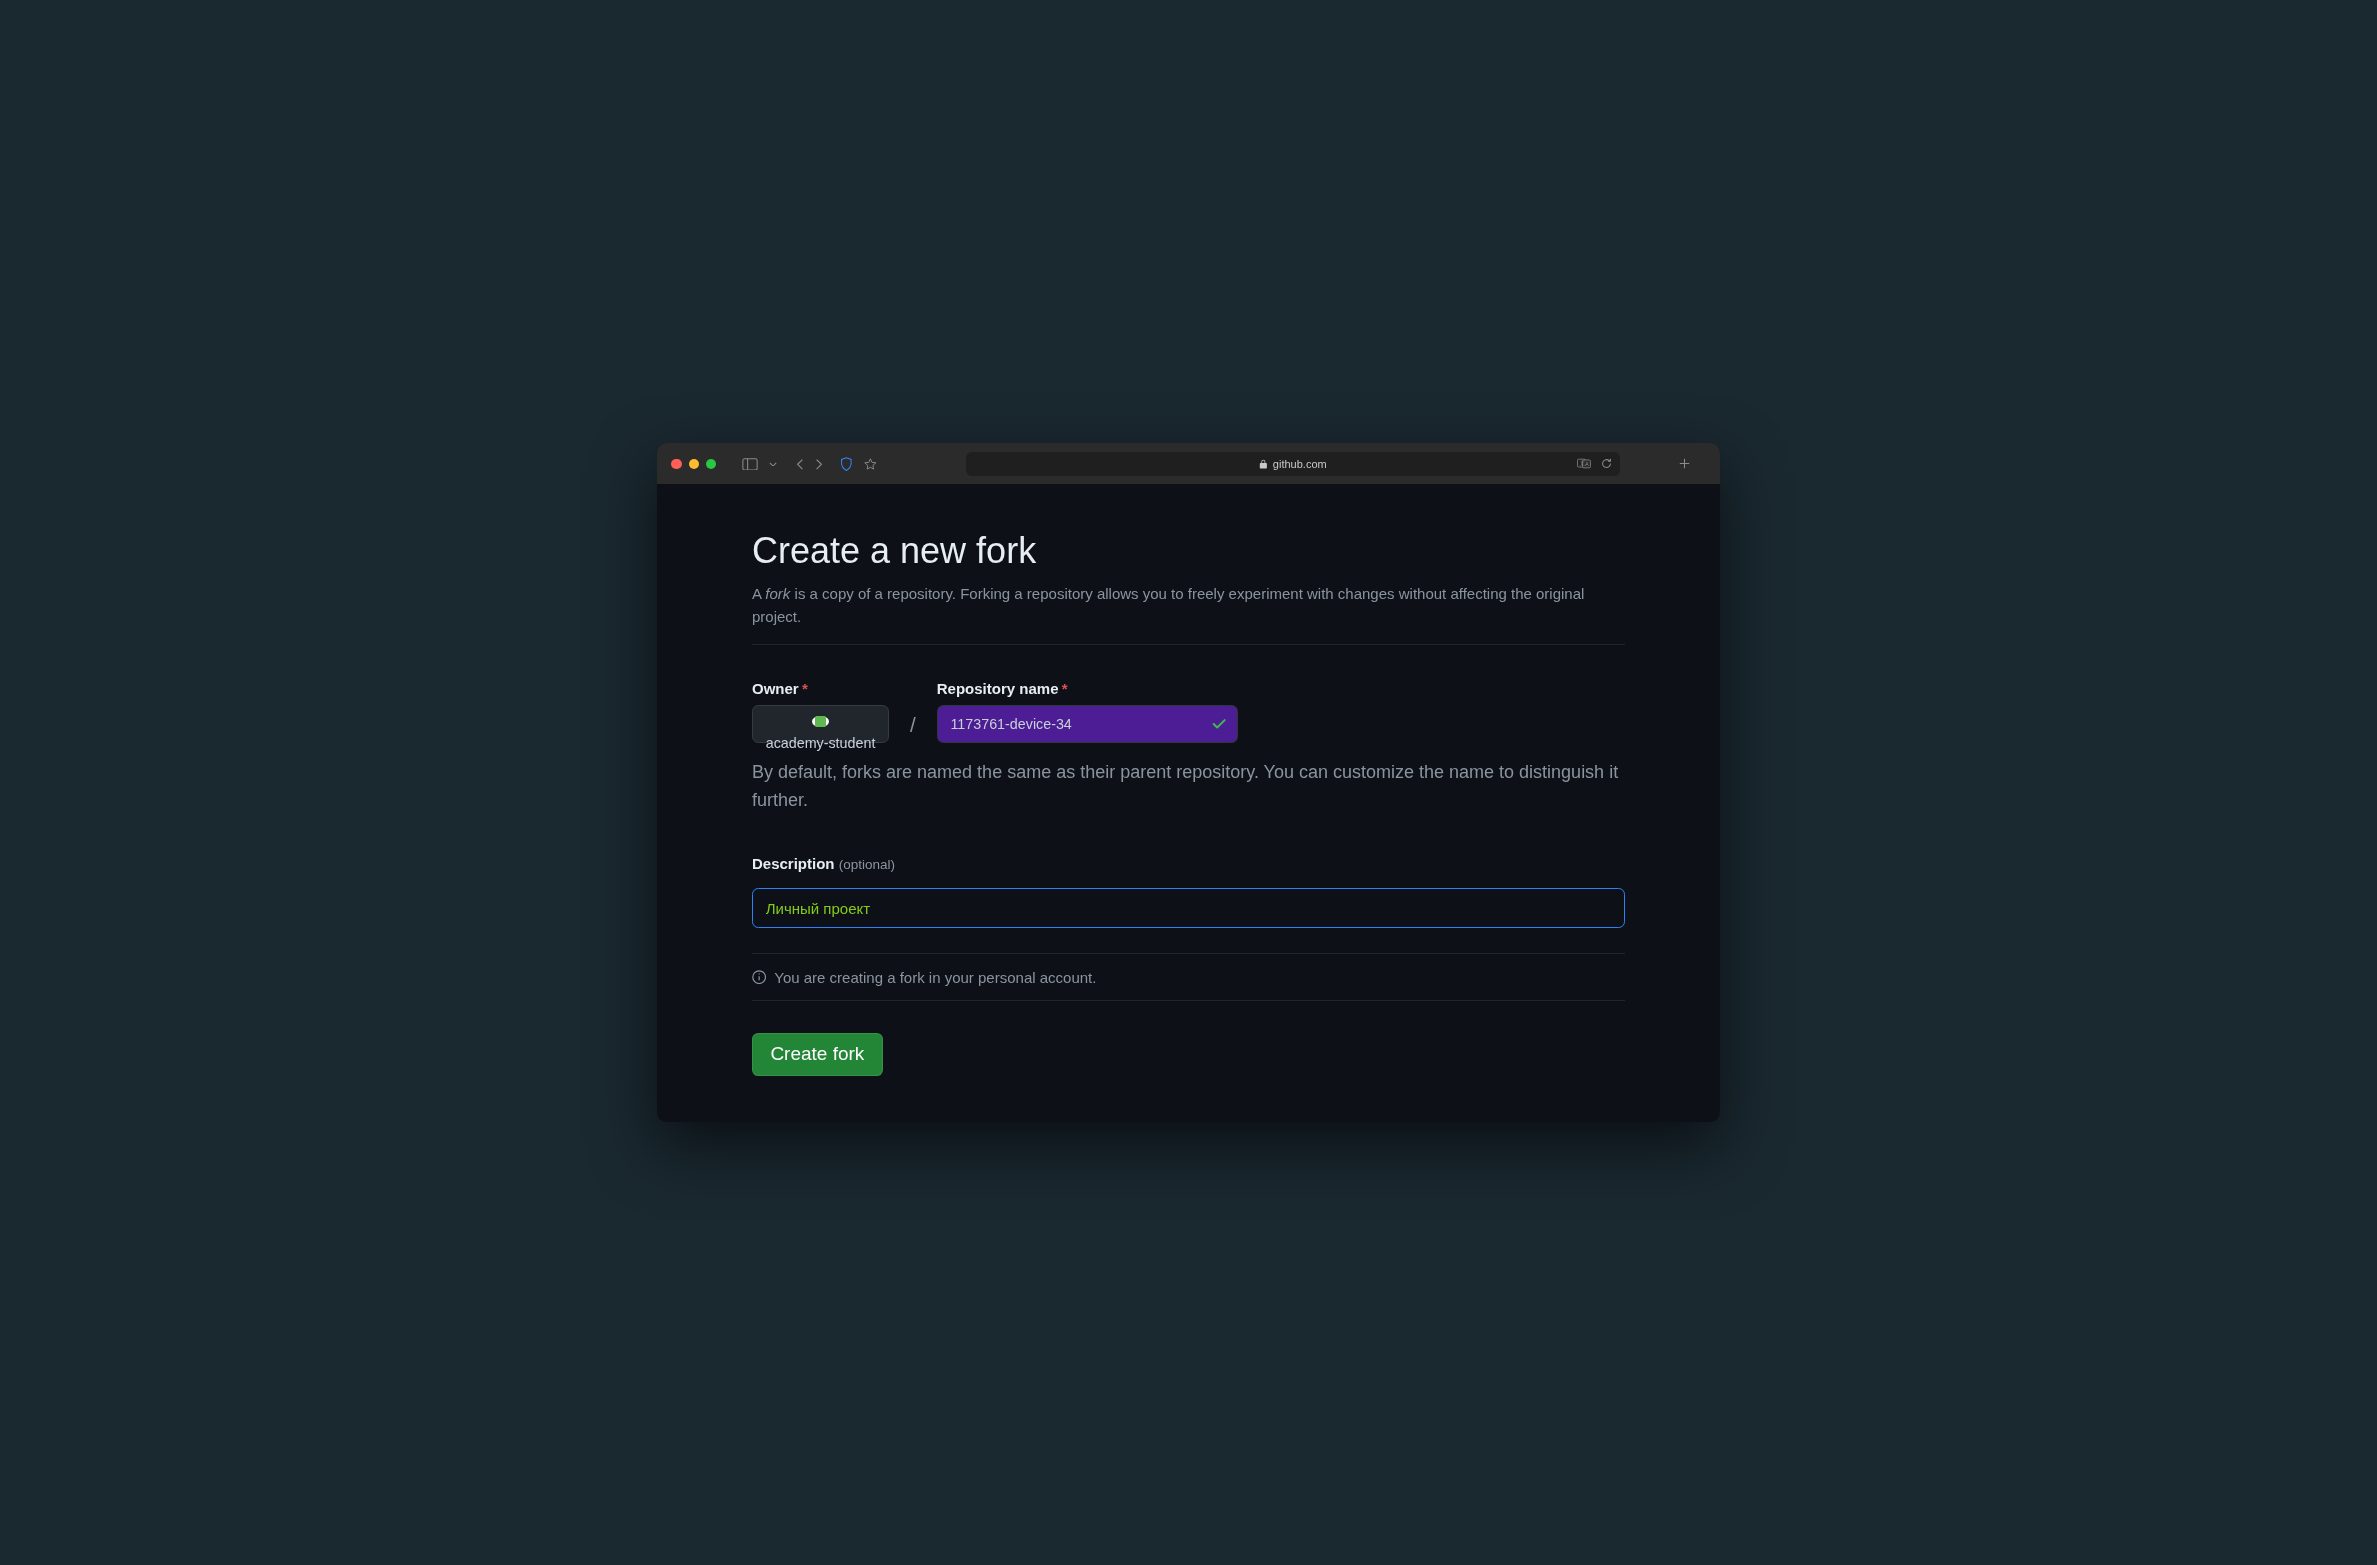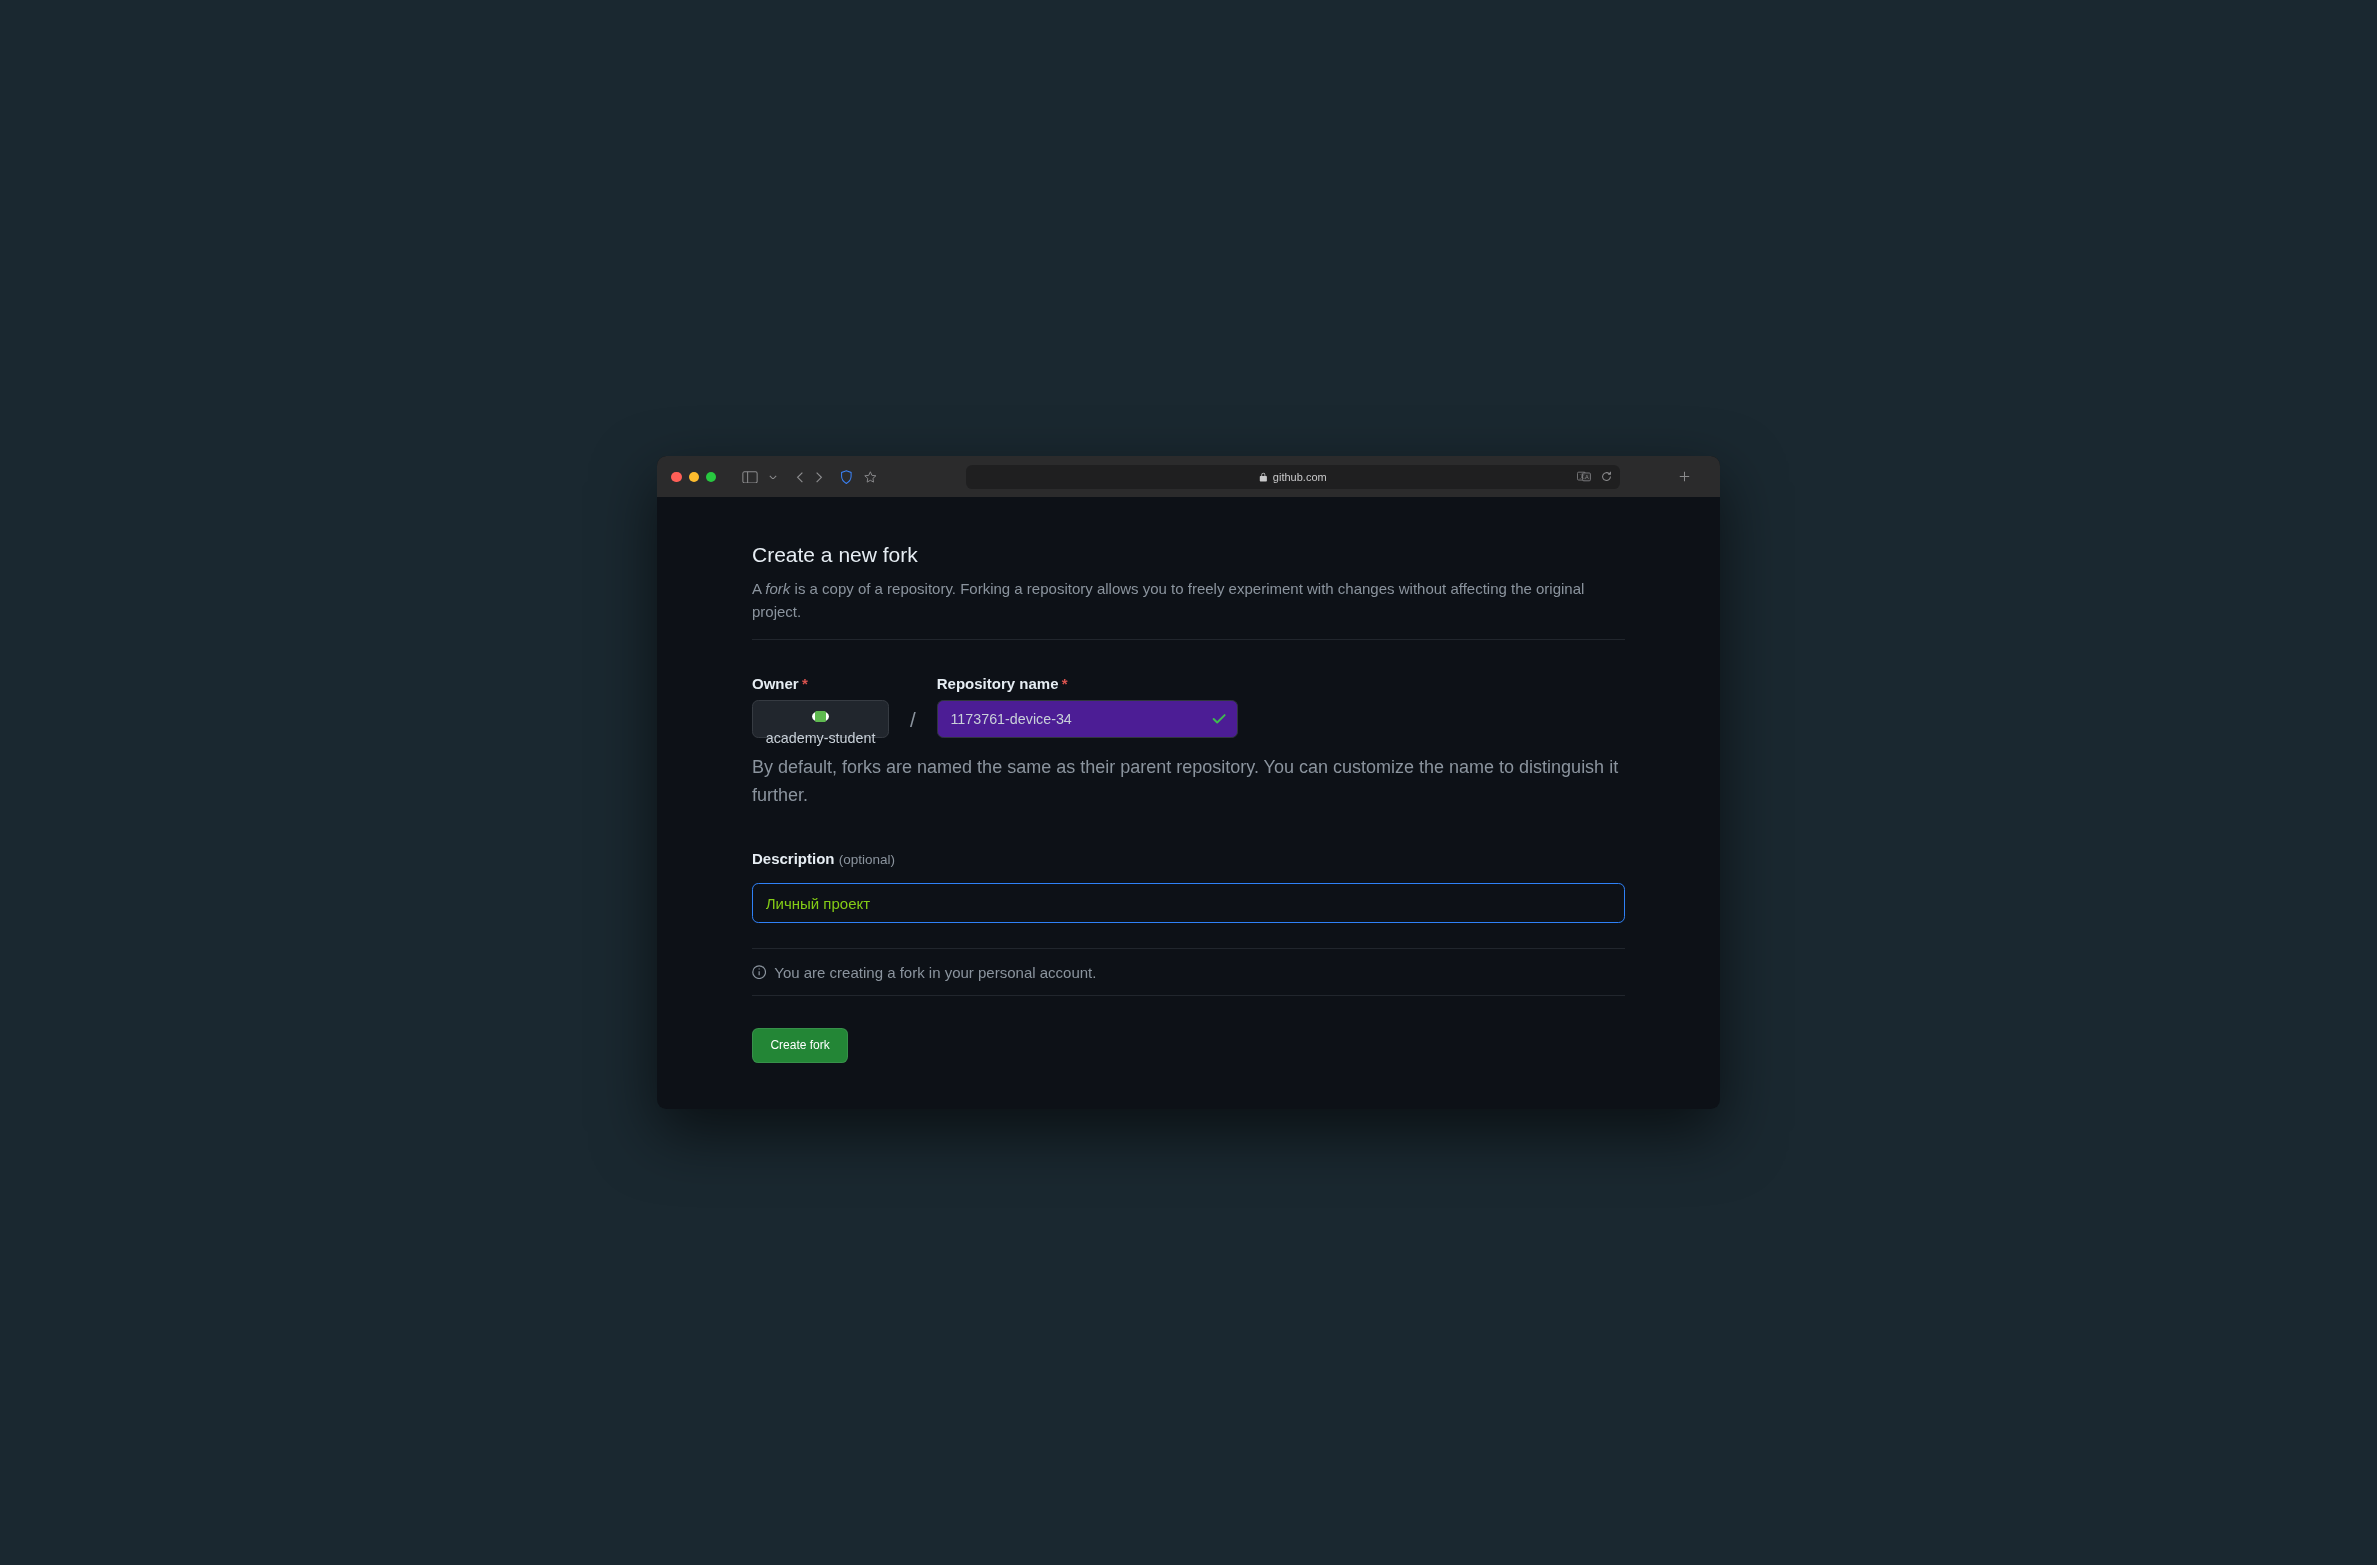--- a/index.html
+++ b/index.html
@@ -26,21 +26,21 @@
     .ext-group { display: flex; gap: 11px; margin-left: 6.3px; align-items: center; }
     .addr {
       flex: 1; background: #1f1f20; border-radius: 6.3px; height: 24px;
       margin: 0 48px 0 79px; display: flex; align-items: center; justify-content: center;
       position: relative; color: #c9c9ca; font-size: 11px; gap: 4.8px;
     }
     .addr-right { position: absolute; right: 8px; display: flex; gap: 9.5px; align-items: center; color: #8b8b8d; }
     .plus-tab { color: #8b8b8d; margin-right: 16px; }
 
     .content { padding: 46px 95px 46px 95px; color: #c9d1d9; }
-    h1 { font-size: 21px; font-weight: 400; color: #e6edf3; margin-bottom: 9.5px; }
+    h1 { font-size: 36px; font-weight: 400; color: #e6edf3; margin-bottom: 9.5px; }
     .lead { font-size: 15px; color: #8b949e; line-height: 1.55; margin-bottom: 16px; }
     .lead em { font-style: italic; }
     hr { border: none; border-top: 0.8px solid #21262d; margin: 14.3px 0; }
 
     .field-row { display: flex; align-items: flex-end; gap: 13px; margin-top: 35px; }
     .field { display: flex; flex-direction: column; }
     .label { font-size: 15px; font-weight: 600; color: #e6edf3; margin-bottom: 8px; }
     .req { color: #d9534f; margin-left: 3.2px; }
 
     .owner-select {
@@ -66,21 +66,21 @@
     .optional { color: #8b949e; font-weight: 400; font-size: 13.5px; }
     .desc-input {
       width: 100%; background: #0d1117; border: 1.6px solid #2f81f7; border-radius: 6.3px;
       padding: 9.5px 12.7px; font-size: 15px; color: #84cc16; height: 40px; margin-top: 8px;
     }
 
     .info-row { display: flex; align-items: center; gap: 8px; font-size: 15px; color: #8b949e; margin-top: 8px; }
 
     .submit {
       background: #238636; color: #fff; border: 0.8px solid rgba(240,246,252,0.1);
-      border-radius: 6.3px; padding: 9.5px 17.4px; font-size: 12px; font-weight: 500;
+      border-radius: 6.3px; padding: 9.5px 17.4px; font-size: 19px; font-weight: 500;
       cursor: pointer; margin-top: 17.4px;
     }
     svg { display: block; }
   </style>
 </head>
 <body>
 
 <div class="window">
   <div class="chrome">
     <div class="lights">

